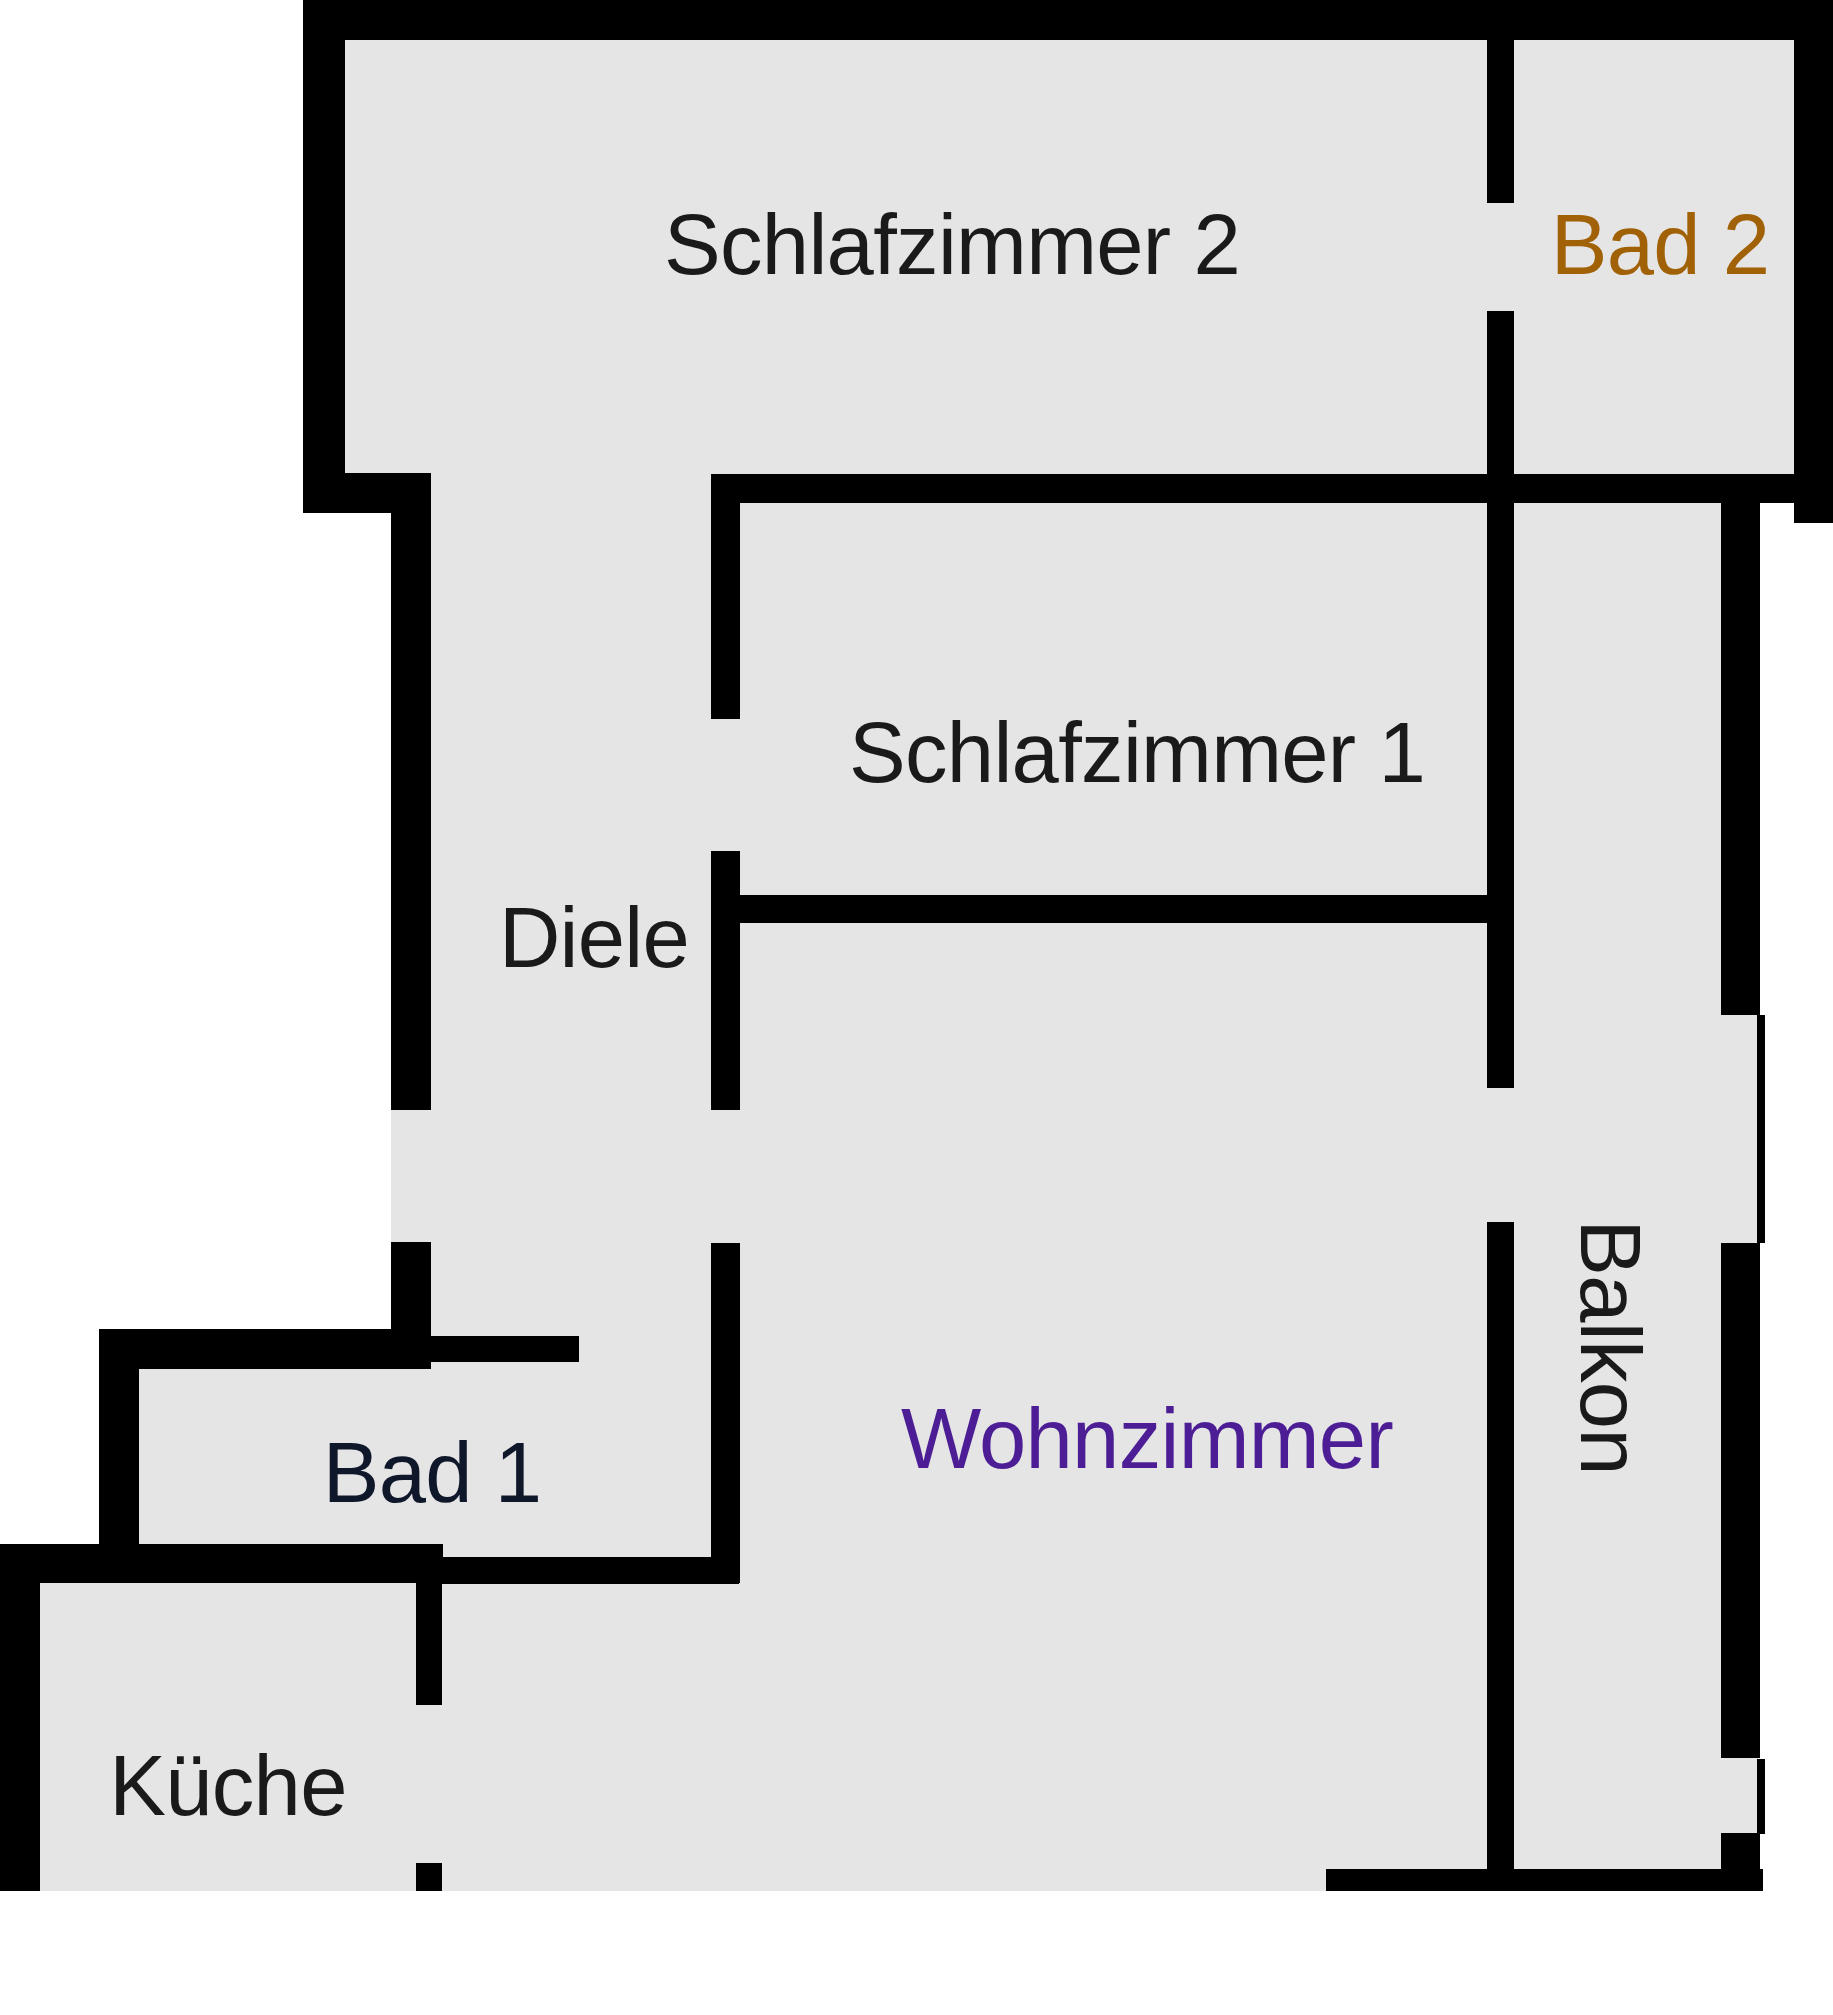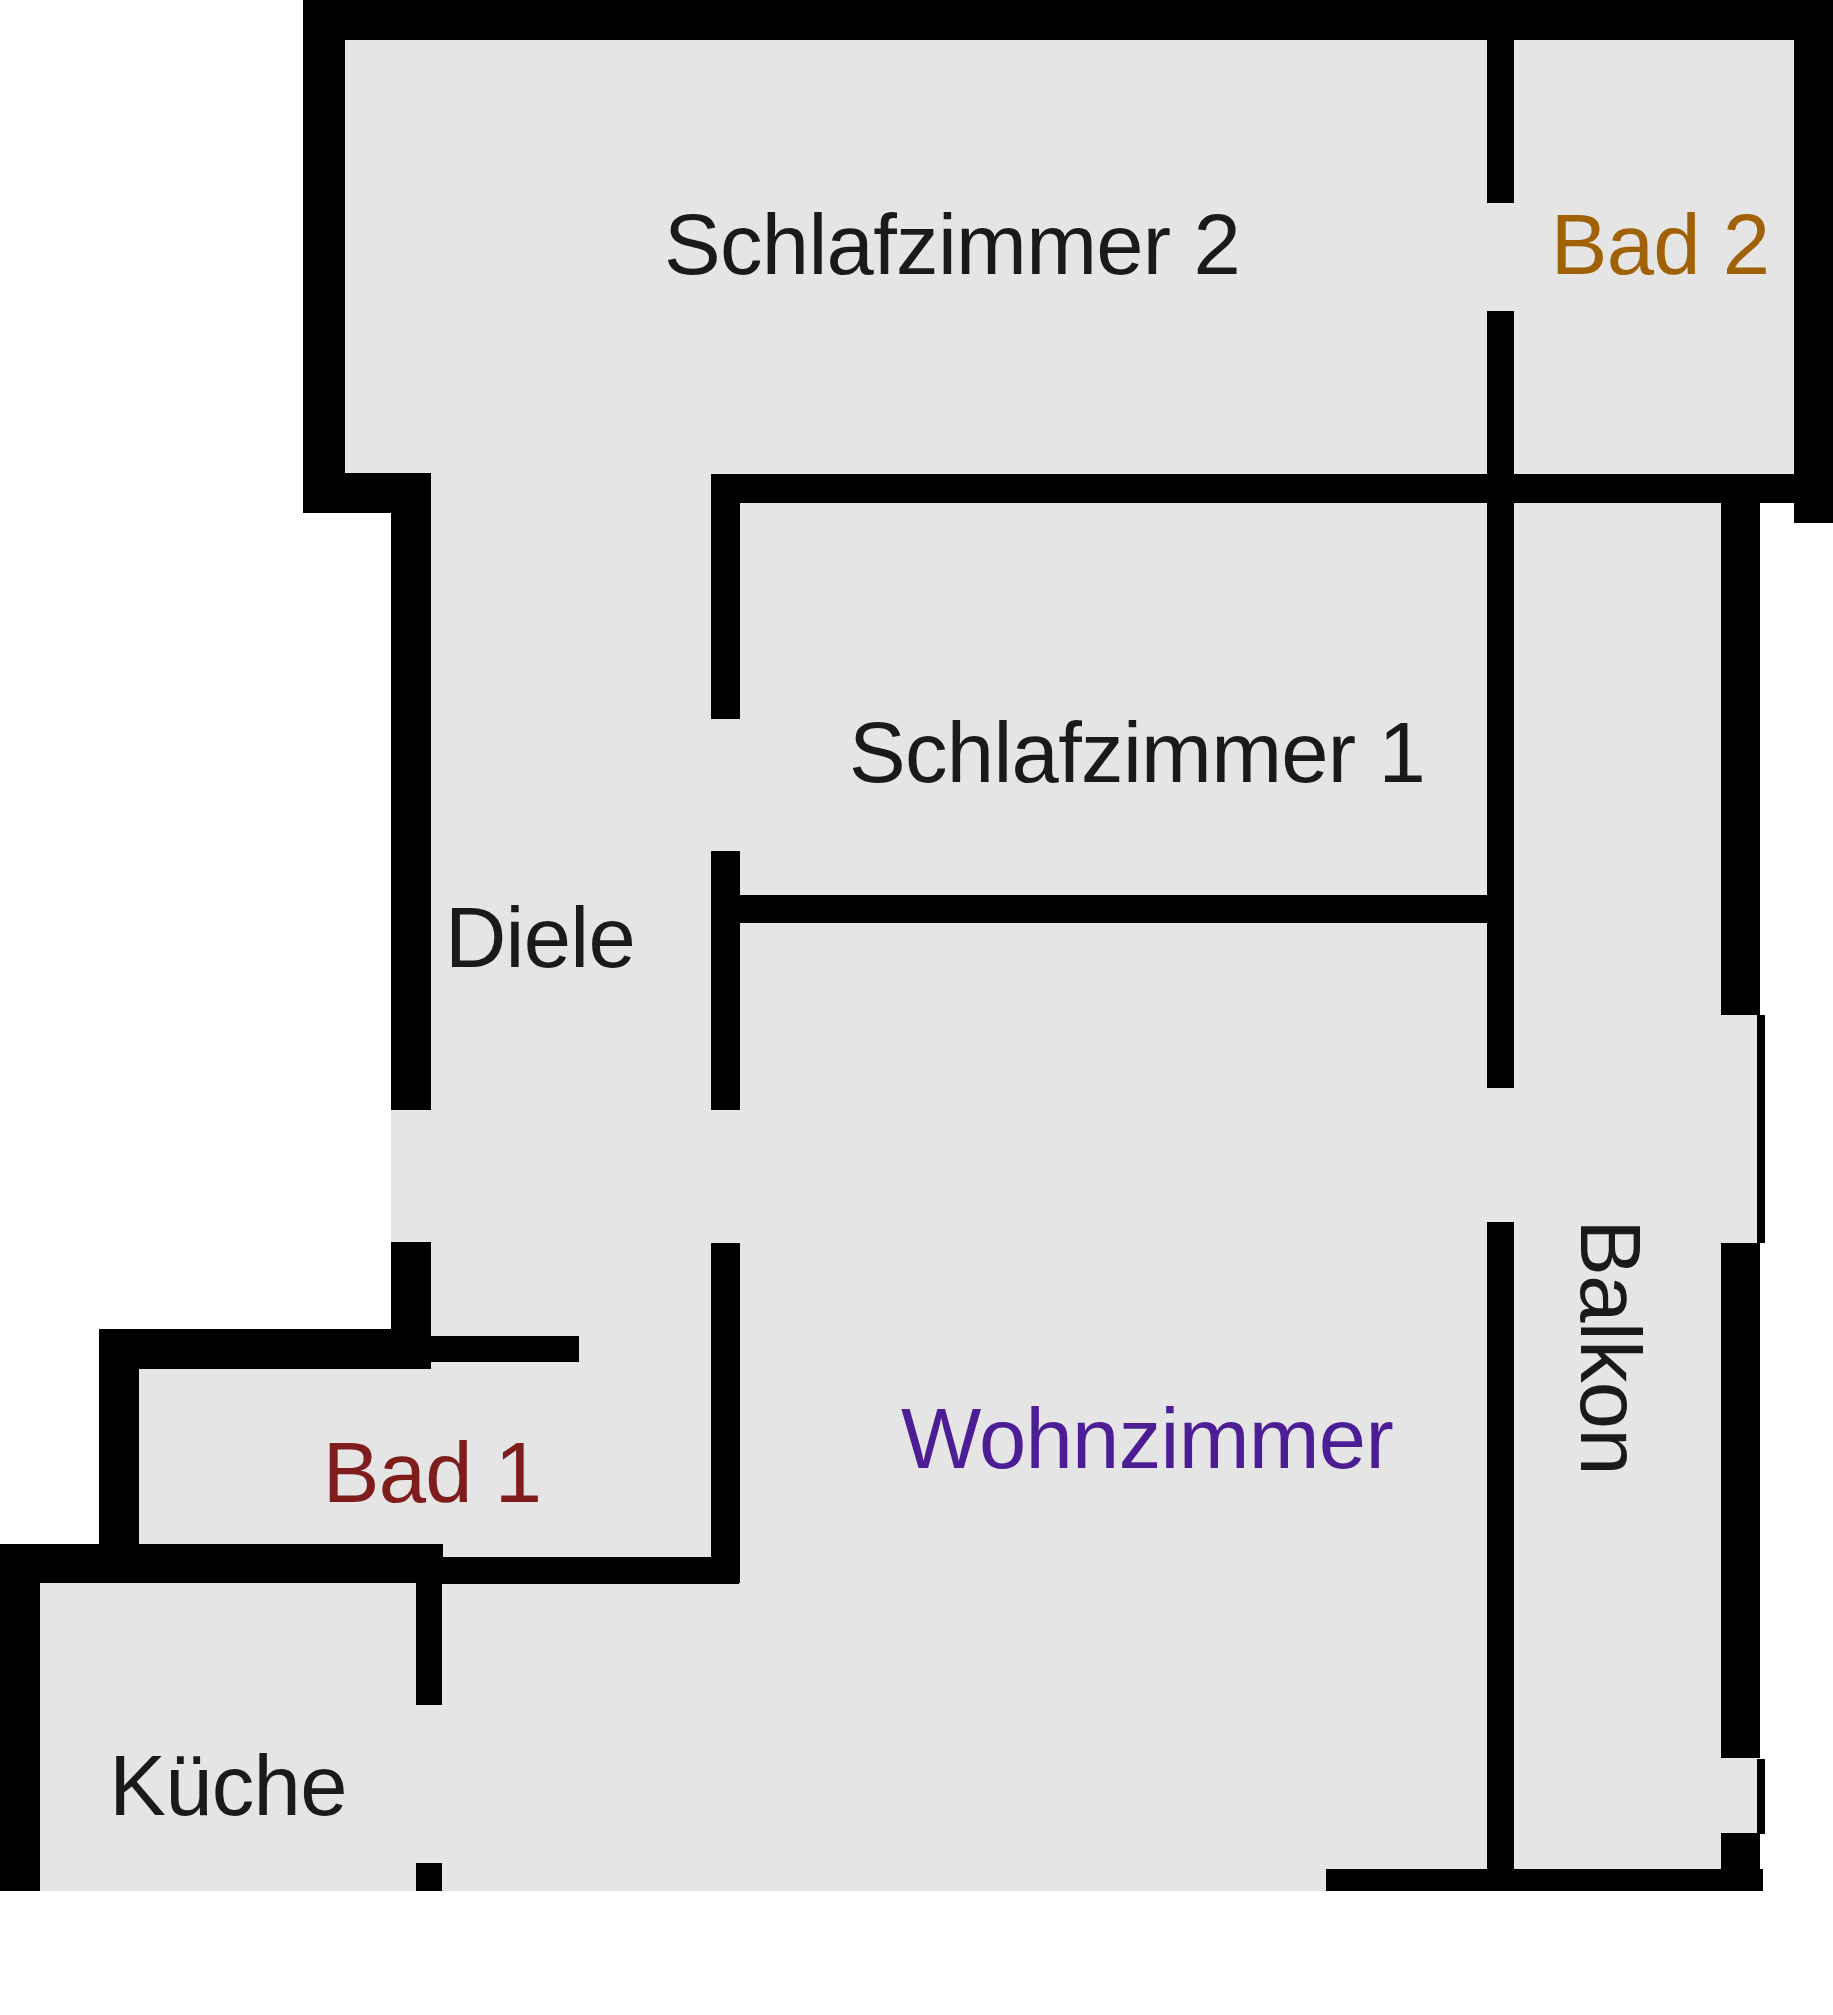--- a/index.html
+++ b/index.html
@@ -73,19 +73,19 @@
       <div class="wall" style="left: 1487px; top: 1222px; width: 27px; height: 648px; background: rgb(0, 0, 0);"></div>
     </div>
   <div id="railings-layer">
       <div class="railing" style="left: 1757px; top: 1015px; width: 7.8px; height: 228px; background: rgb(0, 0, 0);"></div>
       <div class="railing" style="left: 1757px; top: 1759px; width: 7.8px; height: 75px; background: rgb(0, 0, 0);"></div>
     </div>
 
   <div class="room-label" style="left: 952px; top: 244px; color: rgb(26, 26, 26);">Schlafzimmer 2</div>
   <div class="room-label" style="left: 1660px; top: 244px; color: #a16207;">Bad 2</div>
   <div class="room-label" style="left: 1137px; top: 706px; color: rgb(26, 26, 26); margin-top: 46px;">Schlafzimmer 1</div>
-  <div class="room-label" style="left: 540px; top: 937px; color: rgb(26, 26, 26);">Diele</div>
-  <div class="room-label" style="left: 432px; top: 1472px; color: #7f1d1d;">Bad 1</div>
+  <div class="room-label" style="left: 594px; top: 937px; color: rgb(26, 26, 26);">Diele</div>
+  <div class="room-label" style="left: 432px; top: 1472px; color: #0f172a;">Bad 1</div>
   <div class="room-label" style="left: 1128px; top: 1438px; color: #4c1d95; margin-left: 19px;">Wohnzimmer</div>
   <div class="room-label vertical" style="left: 1610px; top: 1347px; color: rgb(26, 26, 26);">Balkon</div>
   <div class="room-label" style="left: 228px; top: 1785px; color: rgb(26, 26, 26);">Küche</div>
 </div>
 
 
 </body></html>

